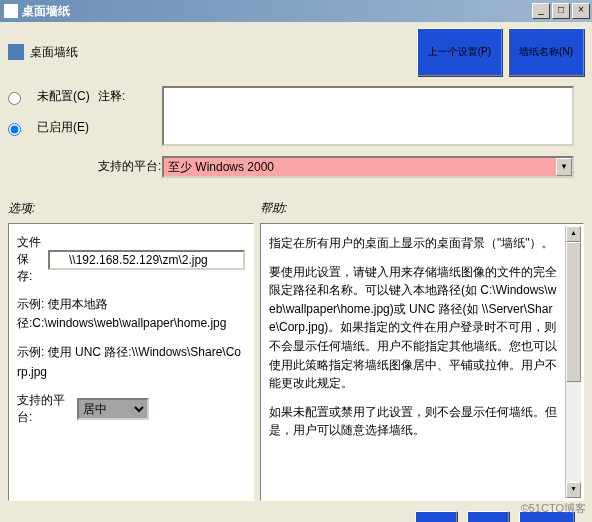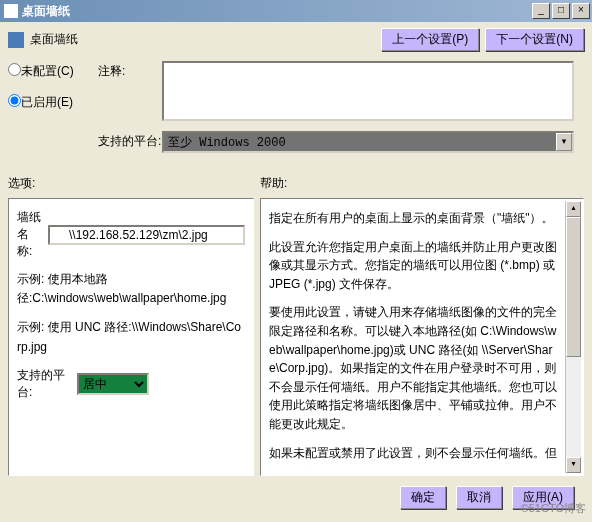--- a/index.html
+++ b/index.html
@@ -49,72 +49,73 @@
   }
   .headicon {
     width: 16px; height: 16px;
     background: #4a7db5;
     margin-right: 6px;
   }
   .headlabel { flex: 1; }
   .navbtns { display: flex; gap: 6px; }
   button.std {
     font-family: inherit;
-    font-size: 12px;
-    padding: 2px 10px;
-    background: #c4b5fd;
+    font-size: 10px;
+    padding: 16px 10px;
+    background: #1d4ed8;
     border: 1px solid #888;
     border-top-color: #fff;
     border-left-color: #fff;
     box-shadow: 1px 1px 0 #404040;
     cursor: default;
   }
   .configrow {
     display: flex;
     margin-bottom: 6px;
     align-items: flex-start;
   }
   .radios {
     width: 90px;
     display: flex;
     flex-direction: column;
     gap: 14px;
     padding-top: 2px;
   }
-  .radios label { display: flex; align-items: flex-start; gap: 0; }
+  .radios label { display: flex; align-items: flex-end; gap: 16px; }
   .radios input { margin: 0; }
   .fieldcol { flex: 1; }
   .fieldrow { display: flex; margin-bottom: 10px; align-items: flex-start; }
   .fieldlabel { width: 64px; padding-top: 2px; }
   textarea.note {
     width: 412px; height: 60px;
     resize: none;
     border: 2px inset #d4d0c8;
     font-family: inherit; font-size: 12px;
     background: #fff;
   }
   .platform-wrap { position: relative; width: 412px; }
   input.platform {
     width: 100%; height: 22px;
     border: 2px inset #d4d0c8;
-    font-family: Liberation Mono, monospace; font-size: 12px;
+    font-family: Liberation Sans, sans-serif; font-size: 12px;
     padding: 0 20px 0 4px;
-    background: #737373;
+    background: #fca5a5;
   }
   .platform-btn {
     position: absolute; right: 2px; top: 2px;
     width: 16px; height: 18px;
     background: #d4d0c8;
     border: 1px solid #888;
     border-top-color:#fff; border-left-color:#fff;
     font-size: 9px; text-align: center; line-height: 14px;
   }
   .midlabels {
     display: flex;
     margin: 12px 0 6px 0;
+    font-style: italic;
   }
   .midlabels .left { width: 252px; }
   .midlabels .right { flex: 1; }
   .panels {
     display: flex;
     gap: 6px;
   }
   .panel {
     border: 1px solid #808080;
     border-right-color: #fff;
@@ -133,21 +134,21 @@
     height: 20px;
     border: 2px inset #d4d0c8;
     font-family: inherit; font-size: 12px;
     padding: 0 19px;
   }
   .examples { font-size: 12px; line-height: 1.6; margin-bottom: 10px; word-break: break-all; }
   select.style {
     width: 72px; height: 22px;
     border: 2px inset #d4d0c8;
     font-family: inherit; font-size: 12px;
-    background: #15803d;
+    background: #a3a3a3;
   }
   .helpbody {
     font-size: 12px;
     line-height: 1.55;
     padding-right: 16px;
     height: 100%;
     overflow: hidden;
     word-break: break-all;
   }
   .helpbody p { margin: 0 0 10px 0; }
@@ -202,21 +203,21 @@
   </div>
 </div>
 
 <div class="client">
 
   <div class="toprow">
     <div class="headicon"></div>
     <div class="headlabel">桌面墙纸</div>
     <div class="navbtns">
       <button class="std">上一个设置(P)</button>
-      <button class="std">下一个设置(N)</button>
+      <button class="std">墙纸名称(N)</button>
     </div>
   </div>
 
   <div class="configrow">
     <div class="radios">
       <label>
         <input type="radio" name="st" style="">
         <span>未配置(C)</span>
       </label>
       <label>
@@ -240,40 +241,39 @@
   </div>
 
   <div class="midlabels">
     <div class="left">选项:</div>
     <div class="right">帮助:</div>
   </div>
 
   <div class="panels">
     <div class="panel options">
       <div class="row-inline">
-        <div class="lbl">墙纸名称:</div>
+        <div class="lbl">文件保存:</div>
         <input class="txt" value="\\192.168.52.129\zm\2.jpg" style="">
       </div>
       <div class="examples">
         <span>示例: 使用本地路</span><br>
         <span>径:C:\windows\web\wallpaper\home.jpg</span>
       </div>
       <div class="examples">示例: 使用 UNC 路径:\\Windows\Share\Corp.jpg</div>
       <div class="row-inline">
         <div class="lbl">支持的平台:</div>
         <select class="style">
           <option>居中</option>
         </select>
       </div>
     </div>
 
     <div class="panel help">
       <div class="helpbody">
         <p>指定在所有用户的桌面上显示的桌面背景（"墙纸"）。</p>
-        <p>此设置允许您指定用户桌面上的墙纸并防止用户更改图像或其显示方式。您指定的墙纸可以用位图 (*.bmp) 或 JPEG (*.jpg) 文件保存。</p>
         <p>要使用此设置，请键入用来存储墙纸图像的文件的完全限定路径和名称。可以键入本地路径(如 C:\Windows\web\wallpaper\home.jpg)或 UNC 路径(如 \\Server\Share\Corp.jpg)。如果指定的文件在用户登录时不可用，则不会显示任何墙纸。用户不能指定其他墙纸。您也可以使用此策略指定将墙纸图像居中、平铺或拉伸。用户不能更改此规定。</p>
         <p>如果未配置或禁用了此设置，则不会显示任何墙纸。但是，用户可以随意选择墙纸。</p>
 
       </div>
       <div class="scrollbar">
         <div class="sb-btn">▴</div>
         <div class="sb-thumb"></div>
         <div class="sb-btn down">▾</div>
       </div>
     </div>

